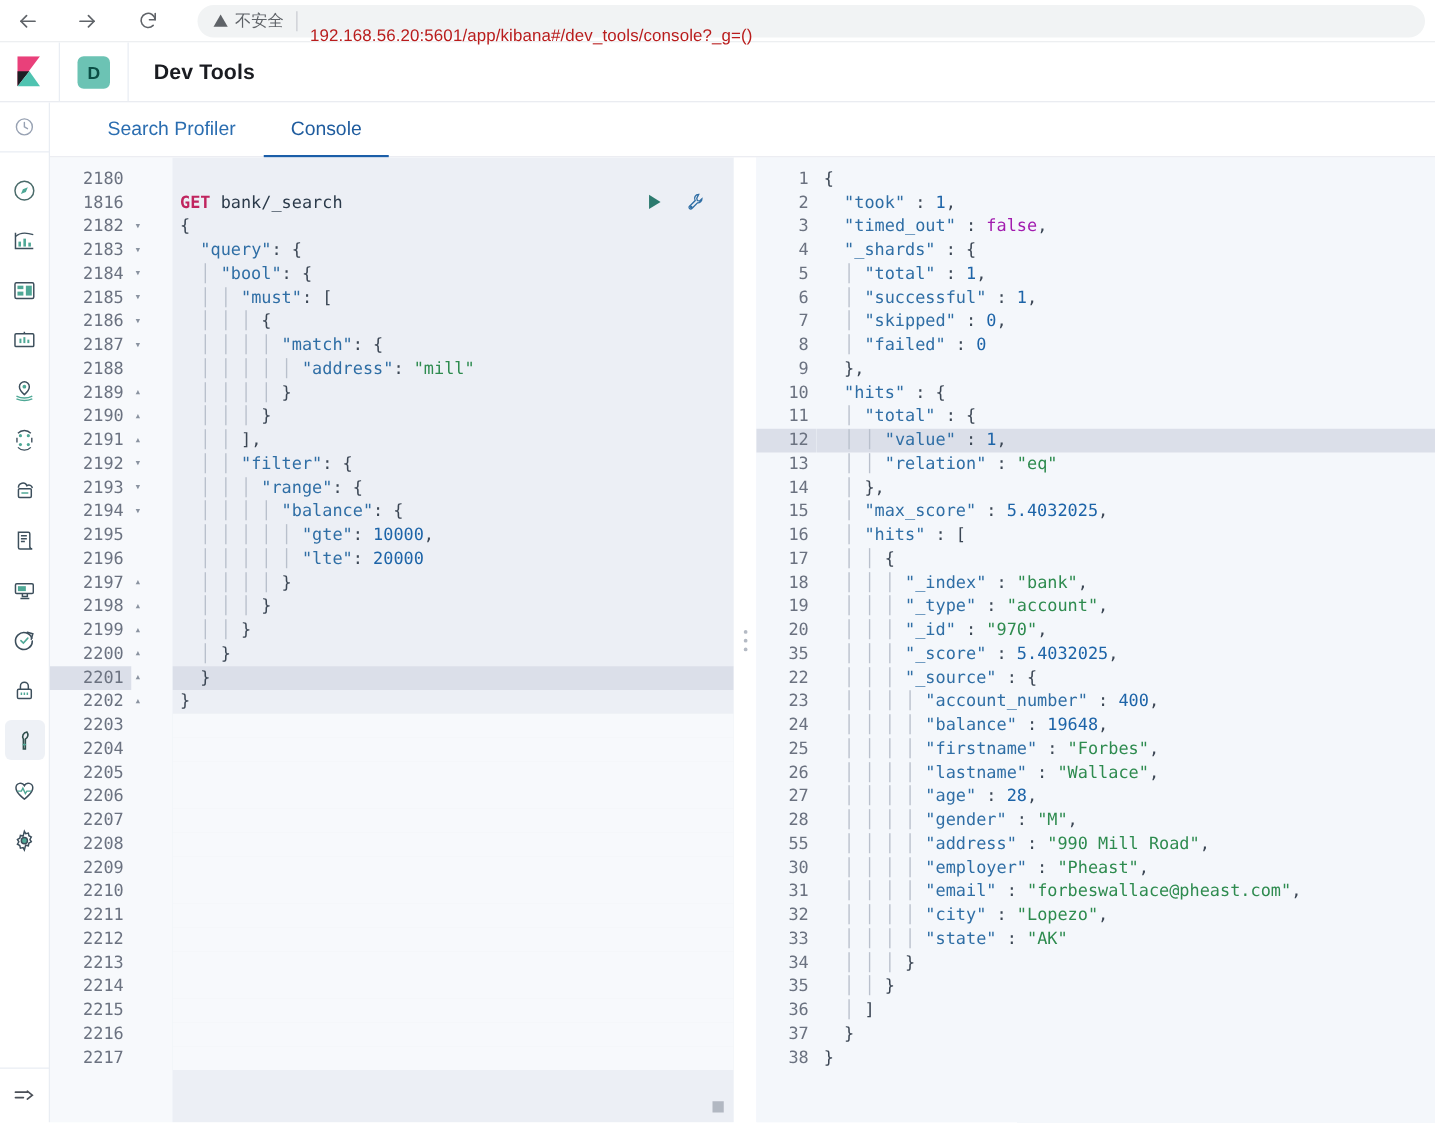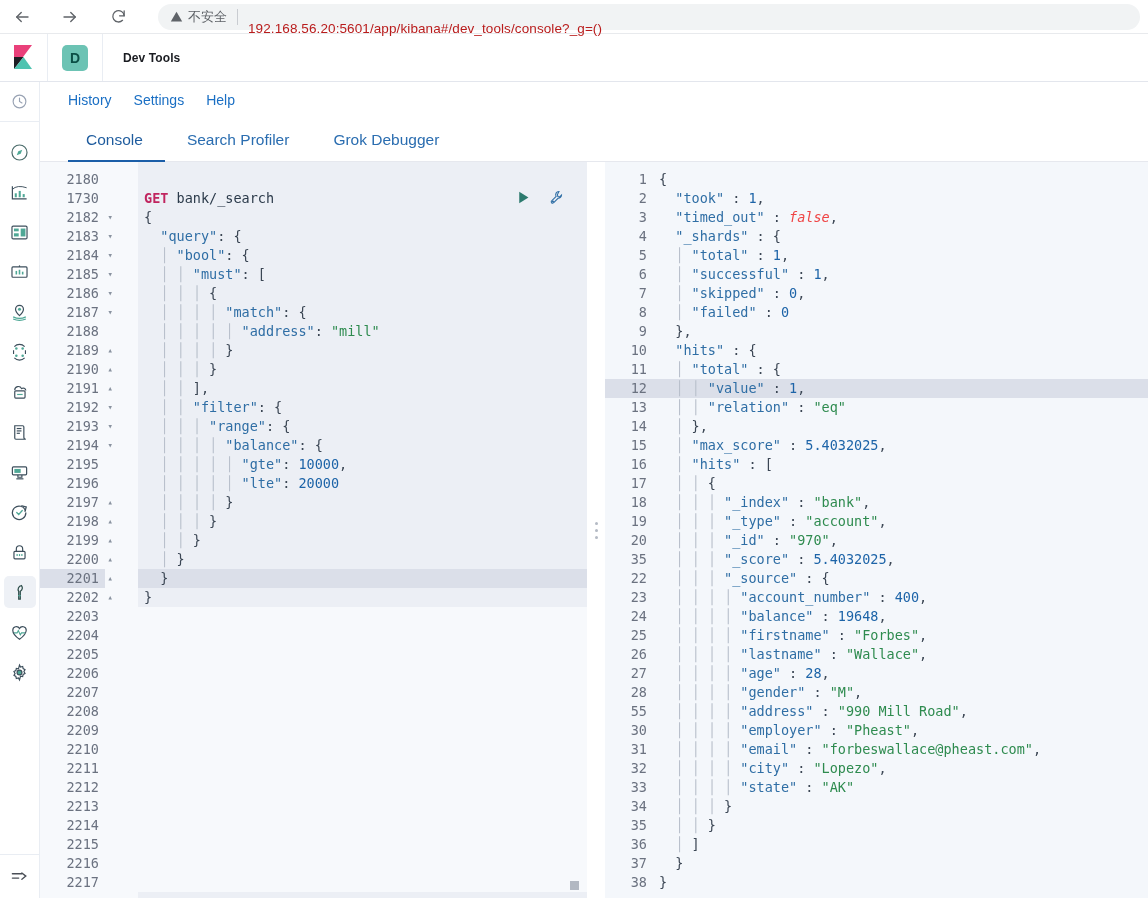--- a/index.html
+++ b/index.html
@@ -83,21 +83,21 @@
     border-radius: 5px;
     background: #6cc3b4;
     color: #0b4f46;
     font-size: 14px;
     font-weight: 600;
     display: flex; align-items: center; justify-content: center;
   }
   #app-title {
     display: flex; align-items: center;
     padding-left: 20px;
-    font-size: 12px;
+    font-size: 17px;
     font-weight: 700;
     color: #1a1c21;
     letter-spacing: 0.1px;
   }
 
   
   #body-wrap {
     display: flex;
     height: calc(898px - 34px - 48px);
   }
@@ -272,21 +272,21 @@
   }
   .cline.hl { background: #dbdfe9; }
   #left-pane .cline.blank-below { background: #f7f9fc; }
 
   
   .k-method { color: #c0255f; font-weight: 600; }
   .k-url    { color: #2b3a4a; }
   .k-key    { color: #2f6ea5; }
   .k-str    { color: #2e8b4f; }
   .k-num    { color: #1d64a8; }
-  .k-bool   { color: #ef4444; font-style: italic; }
+  .k-bool   { color: #a21caf; }
   .k-punct  { color: #3b4654; }
   .indent-guide {
     color: #b9c0cc;
   }
 
   
   #req-actions {
     position: absolute;
     top: 27px;
     right: 22px;
@@ -493,38 +493,32 @@
       <svg width="19" height="19" viewBox="0 0 24 24" fill="none" stroke="#4a4f57" stroke-width="1.7" stroke-linecap="round">
         <line x1="3" y1="8.5" x2="15" y2="8.5"></line>
           <line x1="3" y1="14" x2="11" y2="14"></line>
           <polyline points="15,7.5 20,11.5 15,15.5"></polyline>
       </svg>
     </div>
   </div>
 
   <div id="content">
 
-    <div id="subnav">
-      <a href="#">History</a>
-      <a href="#">Settings</a>
-      <a href="#">Help</a>
-    </div>
 
     <div id="tabs">
+      <div class="tab">Search Profiler</div>
       <div class="tab active">Console</div>
-      <div class="tab">Search Profiler</div>
-      <div class="tab">Grok Debugger</div>
     </div>
 
     <div id="console">
 
       <div id="left-pane">
         <div class="gutter" id="left-gutter">
             <div class="gline">2180</div>
-            <div class="gline">1730</div>
+            <div class="gline">1816</div>
             <div class="gline">2182<span class="fold">▾</span></div>
             <div class="gline">2183<span class="fold">▾</span></div>
             <div class="gline">2184<span class="fold">▾</span></div>
             <div class="gline">2185<span class="fold">▾</span></div>
             <div class="gline">2186<span class="fold">▾</span></div>
             <div class="gline">2187<span class="fold">▾</span></div>
             <div class="gline">2188</div>
             <div class="gline">2189<span class="fold">▴</span></div>
             <div class="gline">2190<span class="fold">▴</span></div>
             <div class="gline">2191<span class="fold">▴</span></div>

